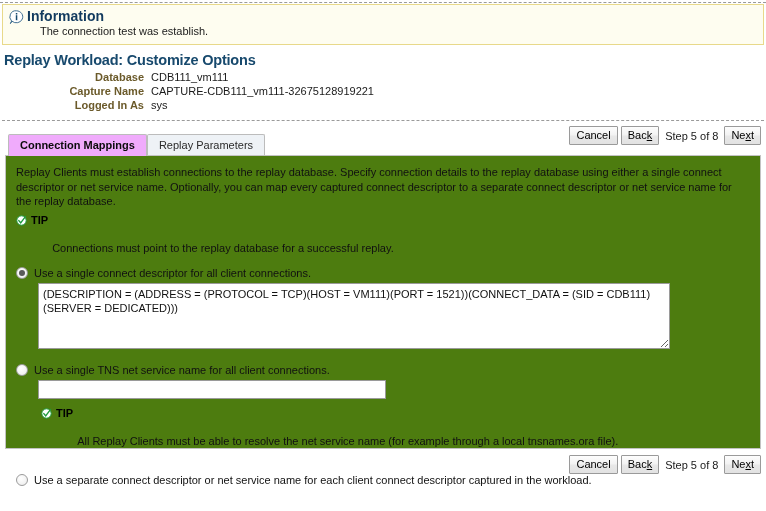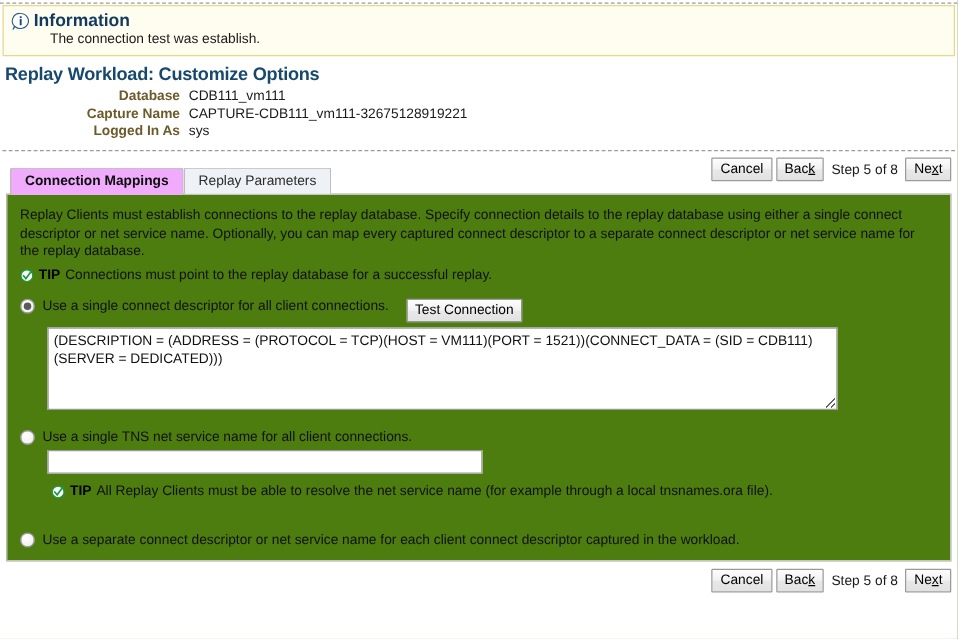--- a/index.html
+++ b/index.html
@@ -192,21 +192,21 @@
     font-size: 11px;
     margin-top: 5px;
   }
   .tip-icon {
     width: 11px;
     height: 11px;
     flex: 0 0 11px;
     margin-top: 1px;
   }
   .tip-label { font-weight: bold; color: #000; }
-  .tip-text { color: #111; }
+  .tip-text { color: #111; margin-top: 28px; }
 
   
   .opt-row {
     display: flex;
     align-items: flex-start;
     gap: 6px;
     margin-top: 13px;
   }
   .radio {
     width: 12px;
@@ -333,21 +333,20 @@
       </svg>
     </span>
     <span class="tip-label">TIP</span>
     <span class="tip-text">Connections must point to the replay database for a successful replay.</span>
   </div>
 
   
   <div class="opt-row">
     <span class="radio checked"></span>
     <span class="opt-label">Use a single connect descriptor for all client connections.</span>
-    <button class="btn" style="margin-left:8px;">Test Connection</button>
   </div>
 
   <div class="descriptor-wrap">
     <textarea class="descriptor" spellcheck="false" style="">(DESCRIPTION = (ADDRESS = (PROTOCOL = TCP)(HOST = VM111)(PORT = 1521))(CONNECT_DATA = (SID = CDB111)
 (SERVER = DEDICATED)))</textarea>
   </div>
 
   
   <div class="opt-row">
     <span class="radio"></span>

